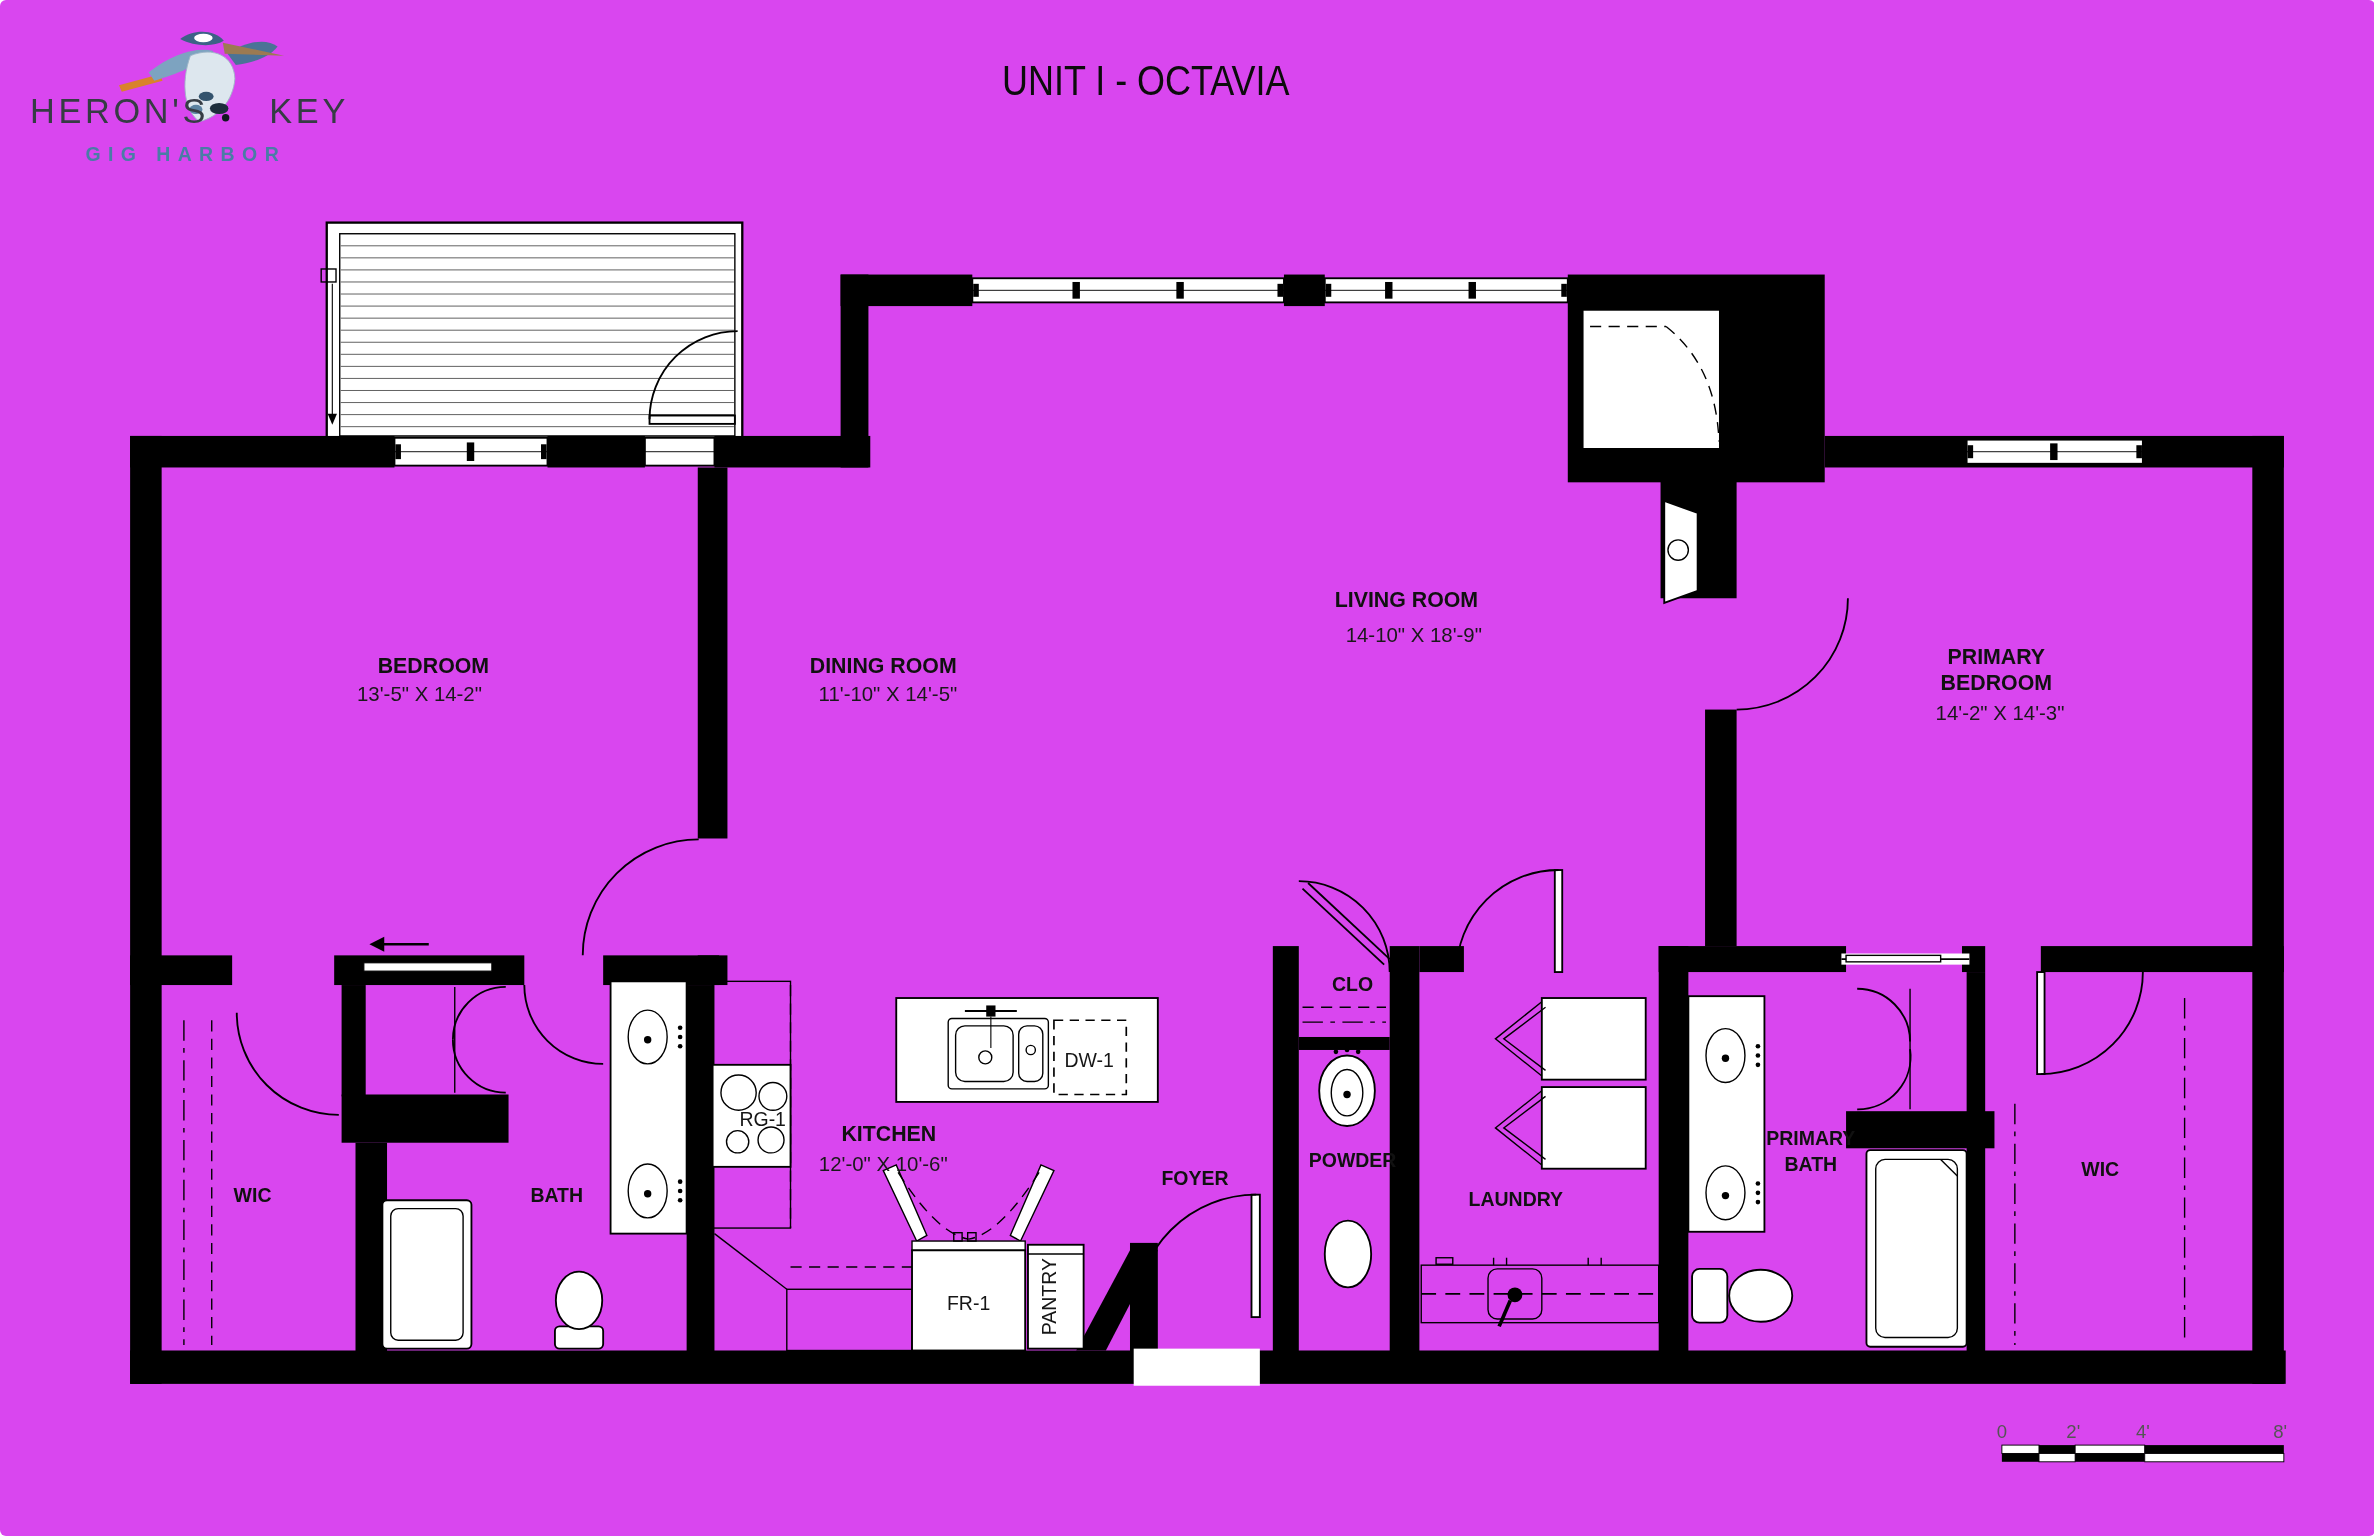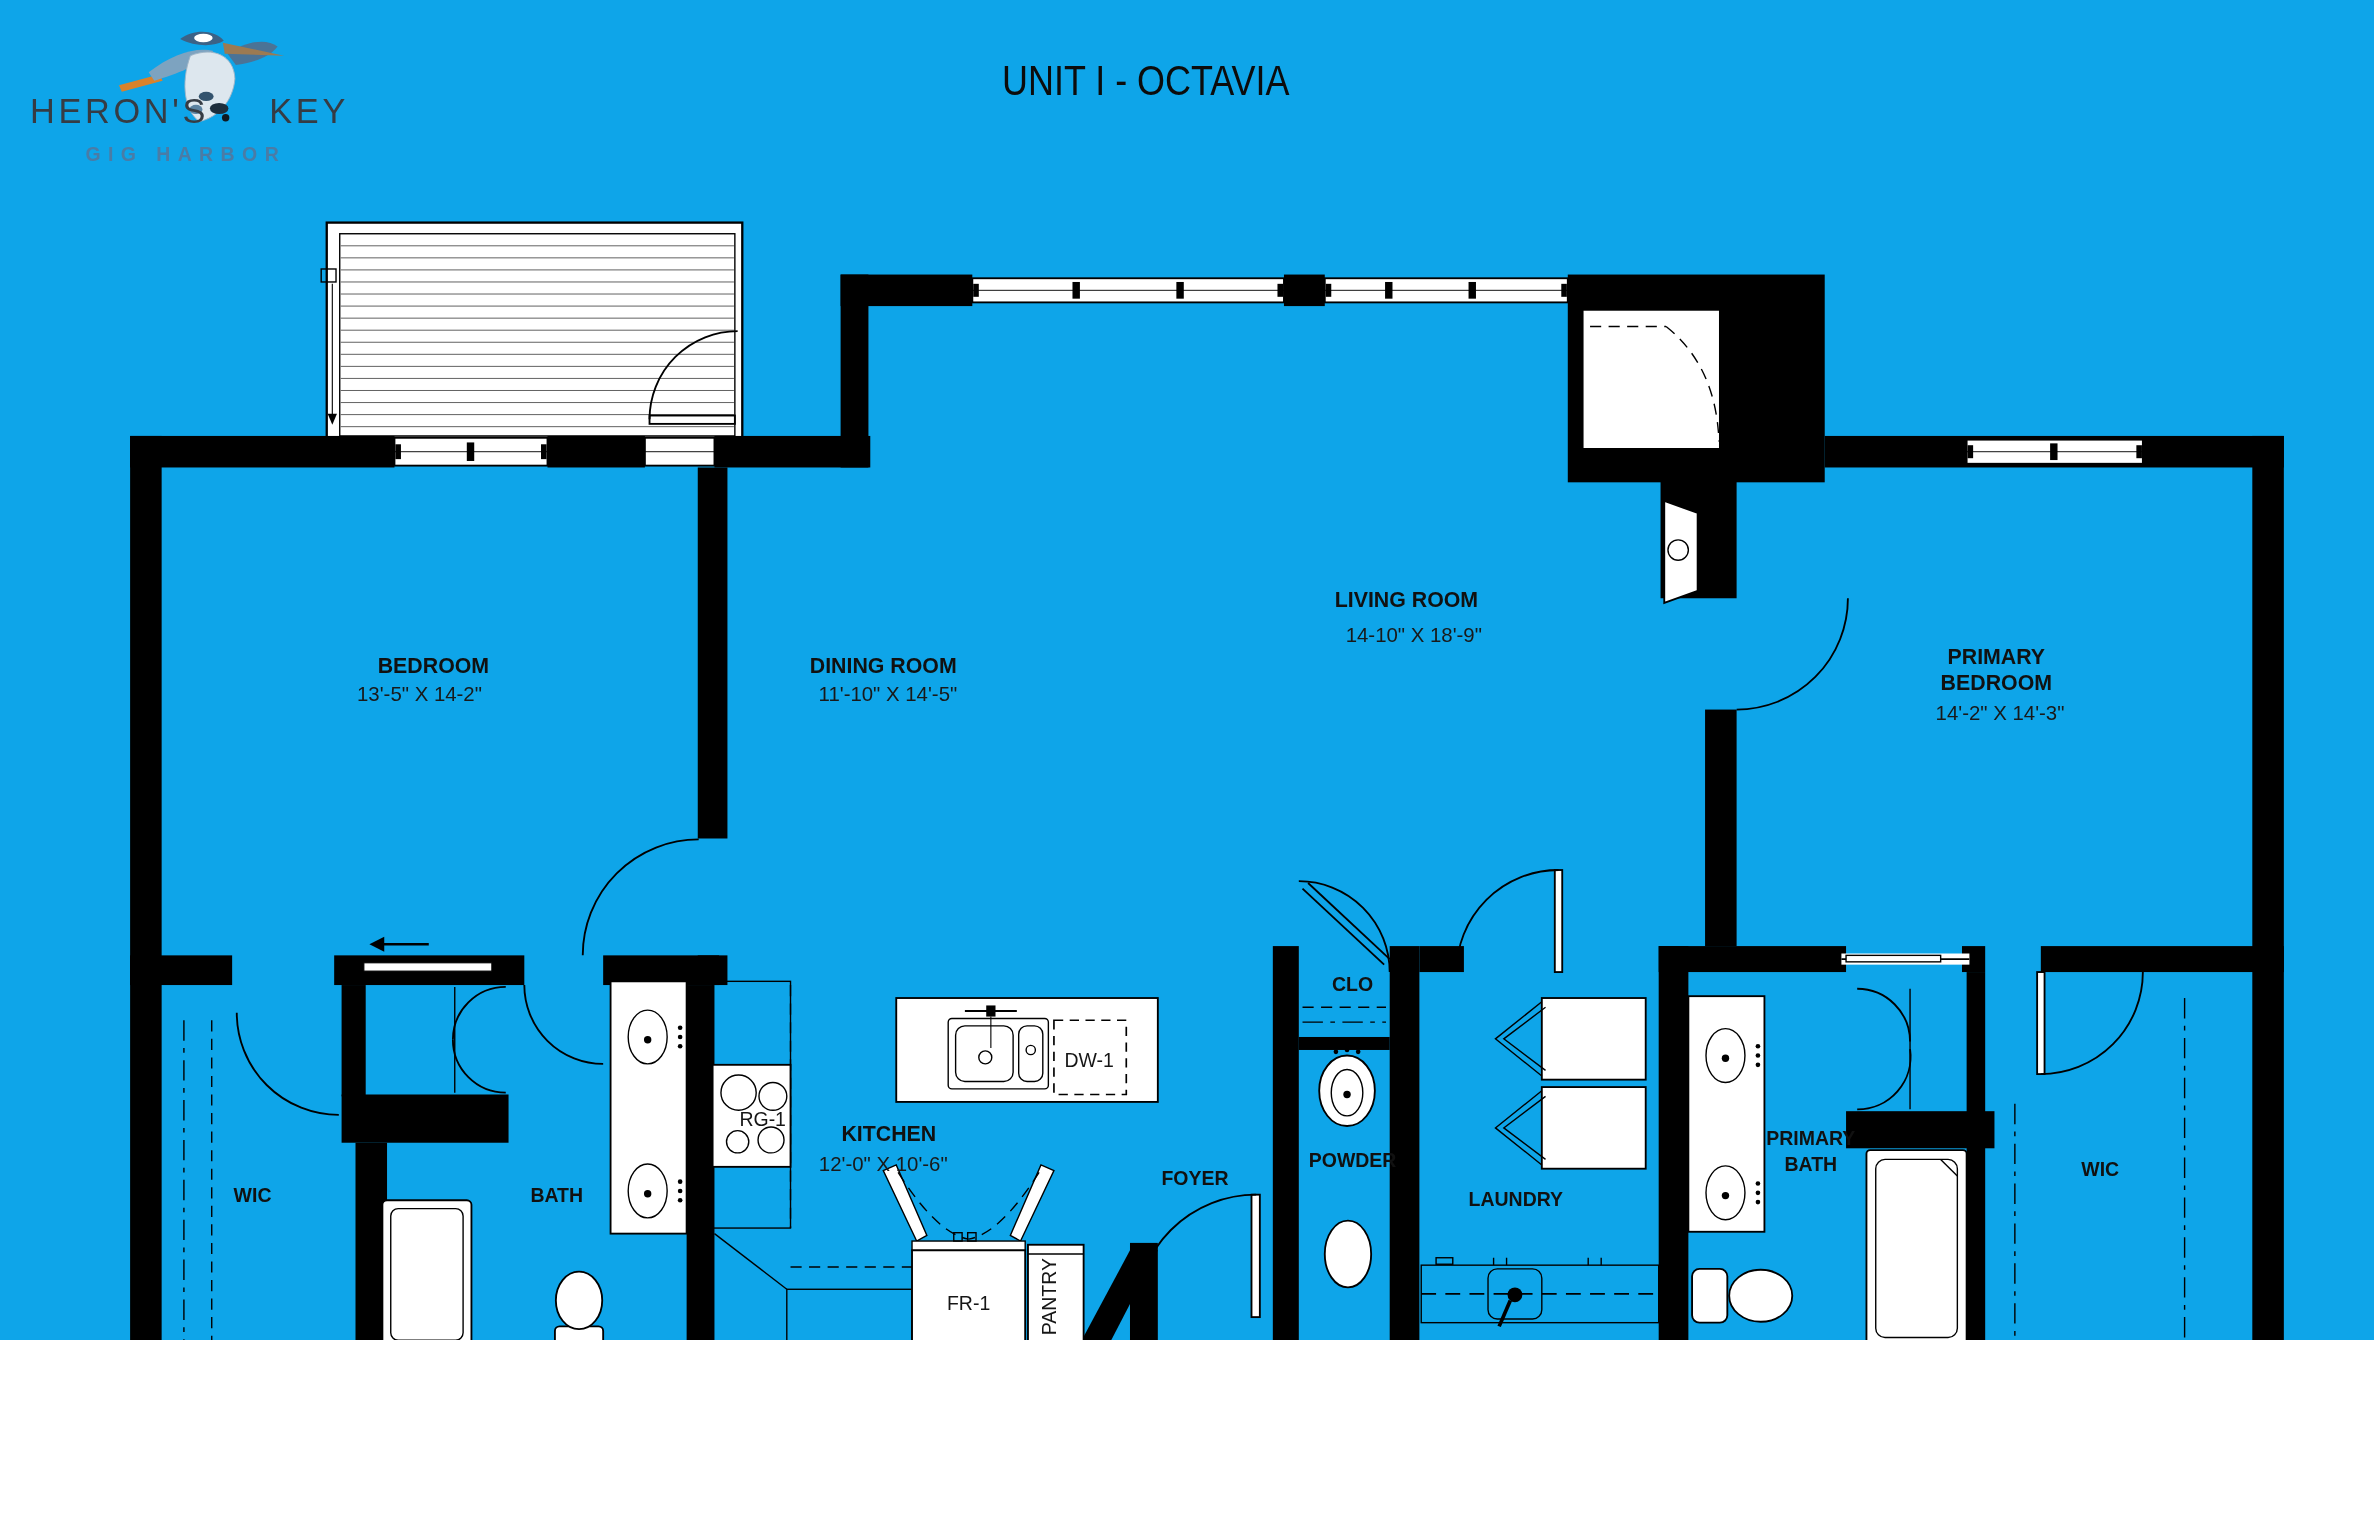--- a/index.html
+++ b/index.html
@@ -1,17 +1,17 @@
 <!DOCTYPE html>
 <html style="font-size:15px"><head>
 <meta charset="utf-8">
 <style>
   html,body{margin:0;padding:0;background:#ffffff;}
-  .page{position:relative;width:2375px;height:1340px;background:#0ea5e9;overflow:hidden;
-        font-family:"Liberation Sans", sans-serif;}
+  .page{position:relative;width:2375px;height:1536px;background:#d946ef;overflow:hidden;
+        font-family:"Liberation Sans", sans-serif;border-radius:6px;}
   svg text{font-family:"Liberation Sans", sans-serif;fill:#111;}
   .room-name{font-weight:bold;font-size:23px;}
   .room-name-sm{font-weight:bold;font-size:21px;}
   .room-dims{font-size:22px;fill:#191919;}
   .appl{font-size:21px;fill:#161616;}
   .scale-num{font-size:20px;fill:#555;}
   .logo-main{font-size:37px;letter-spacing:4px;fill:#363c44;}
   .logo-sub{font-size:21px;font-weight:bold;letter-spacing:8px;fill:#4a7ca6;}
   .plan-title{font-size:46px;fill:#0c0c0c;}
   .w{fill:#000;}           

